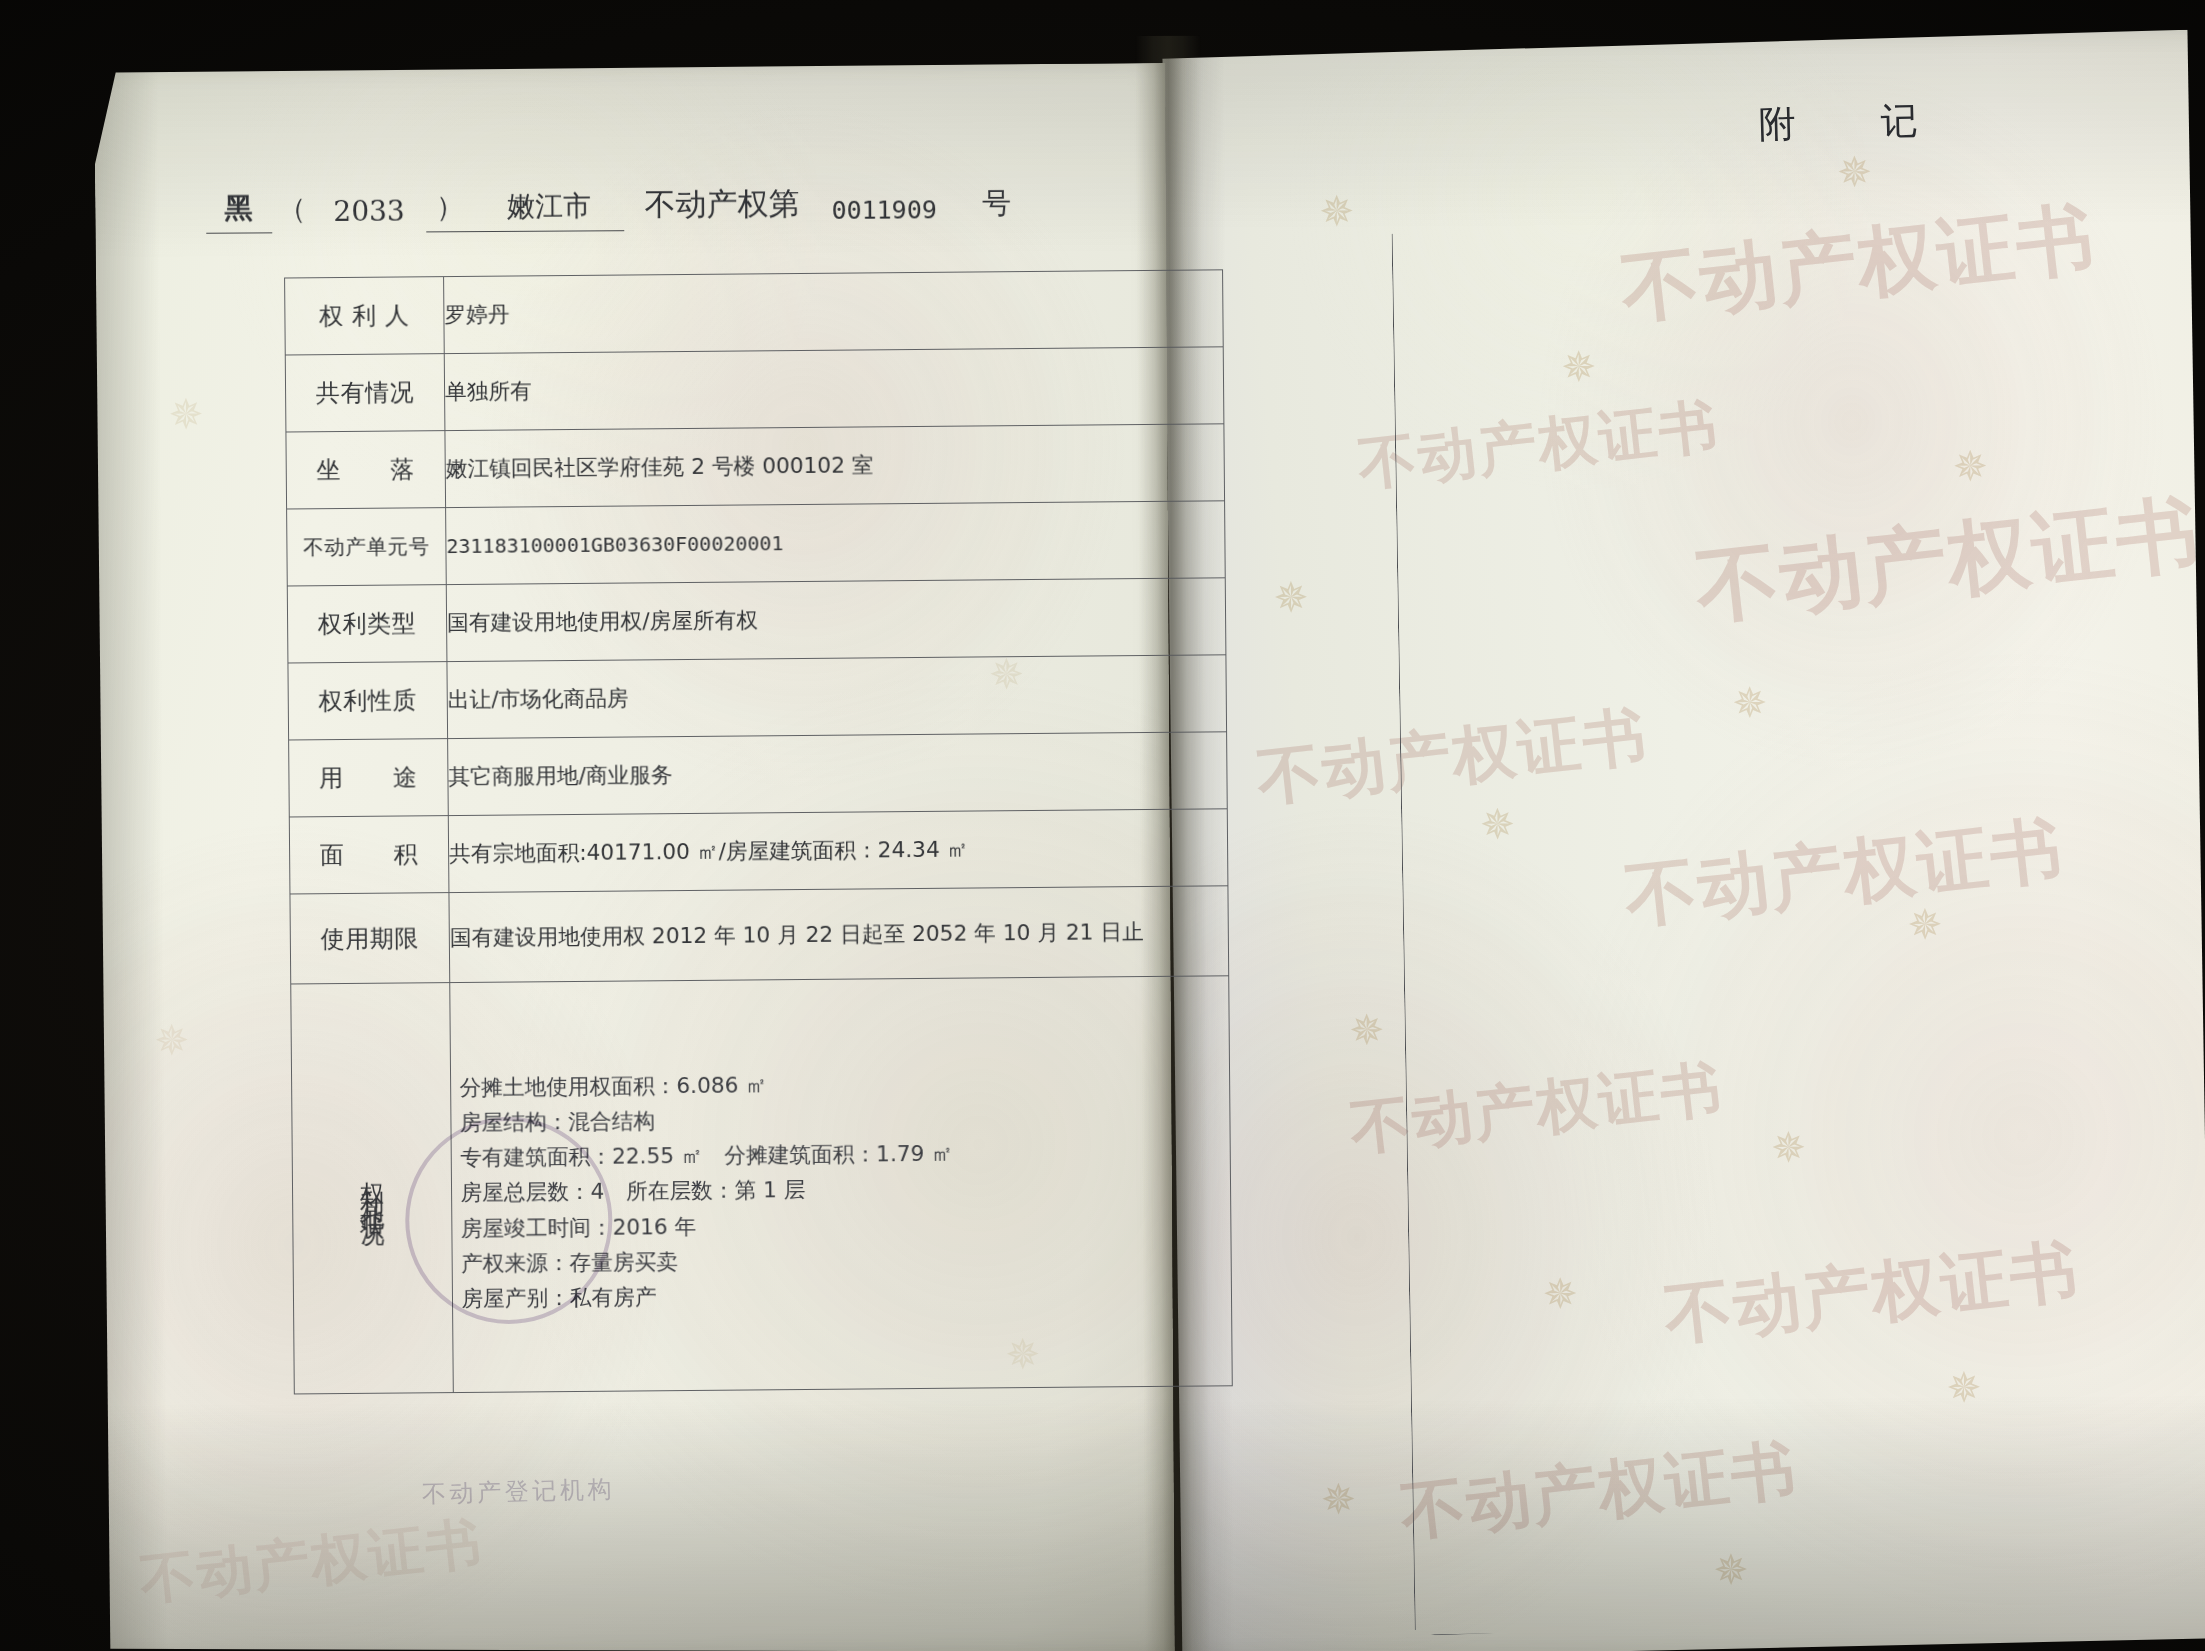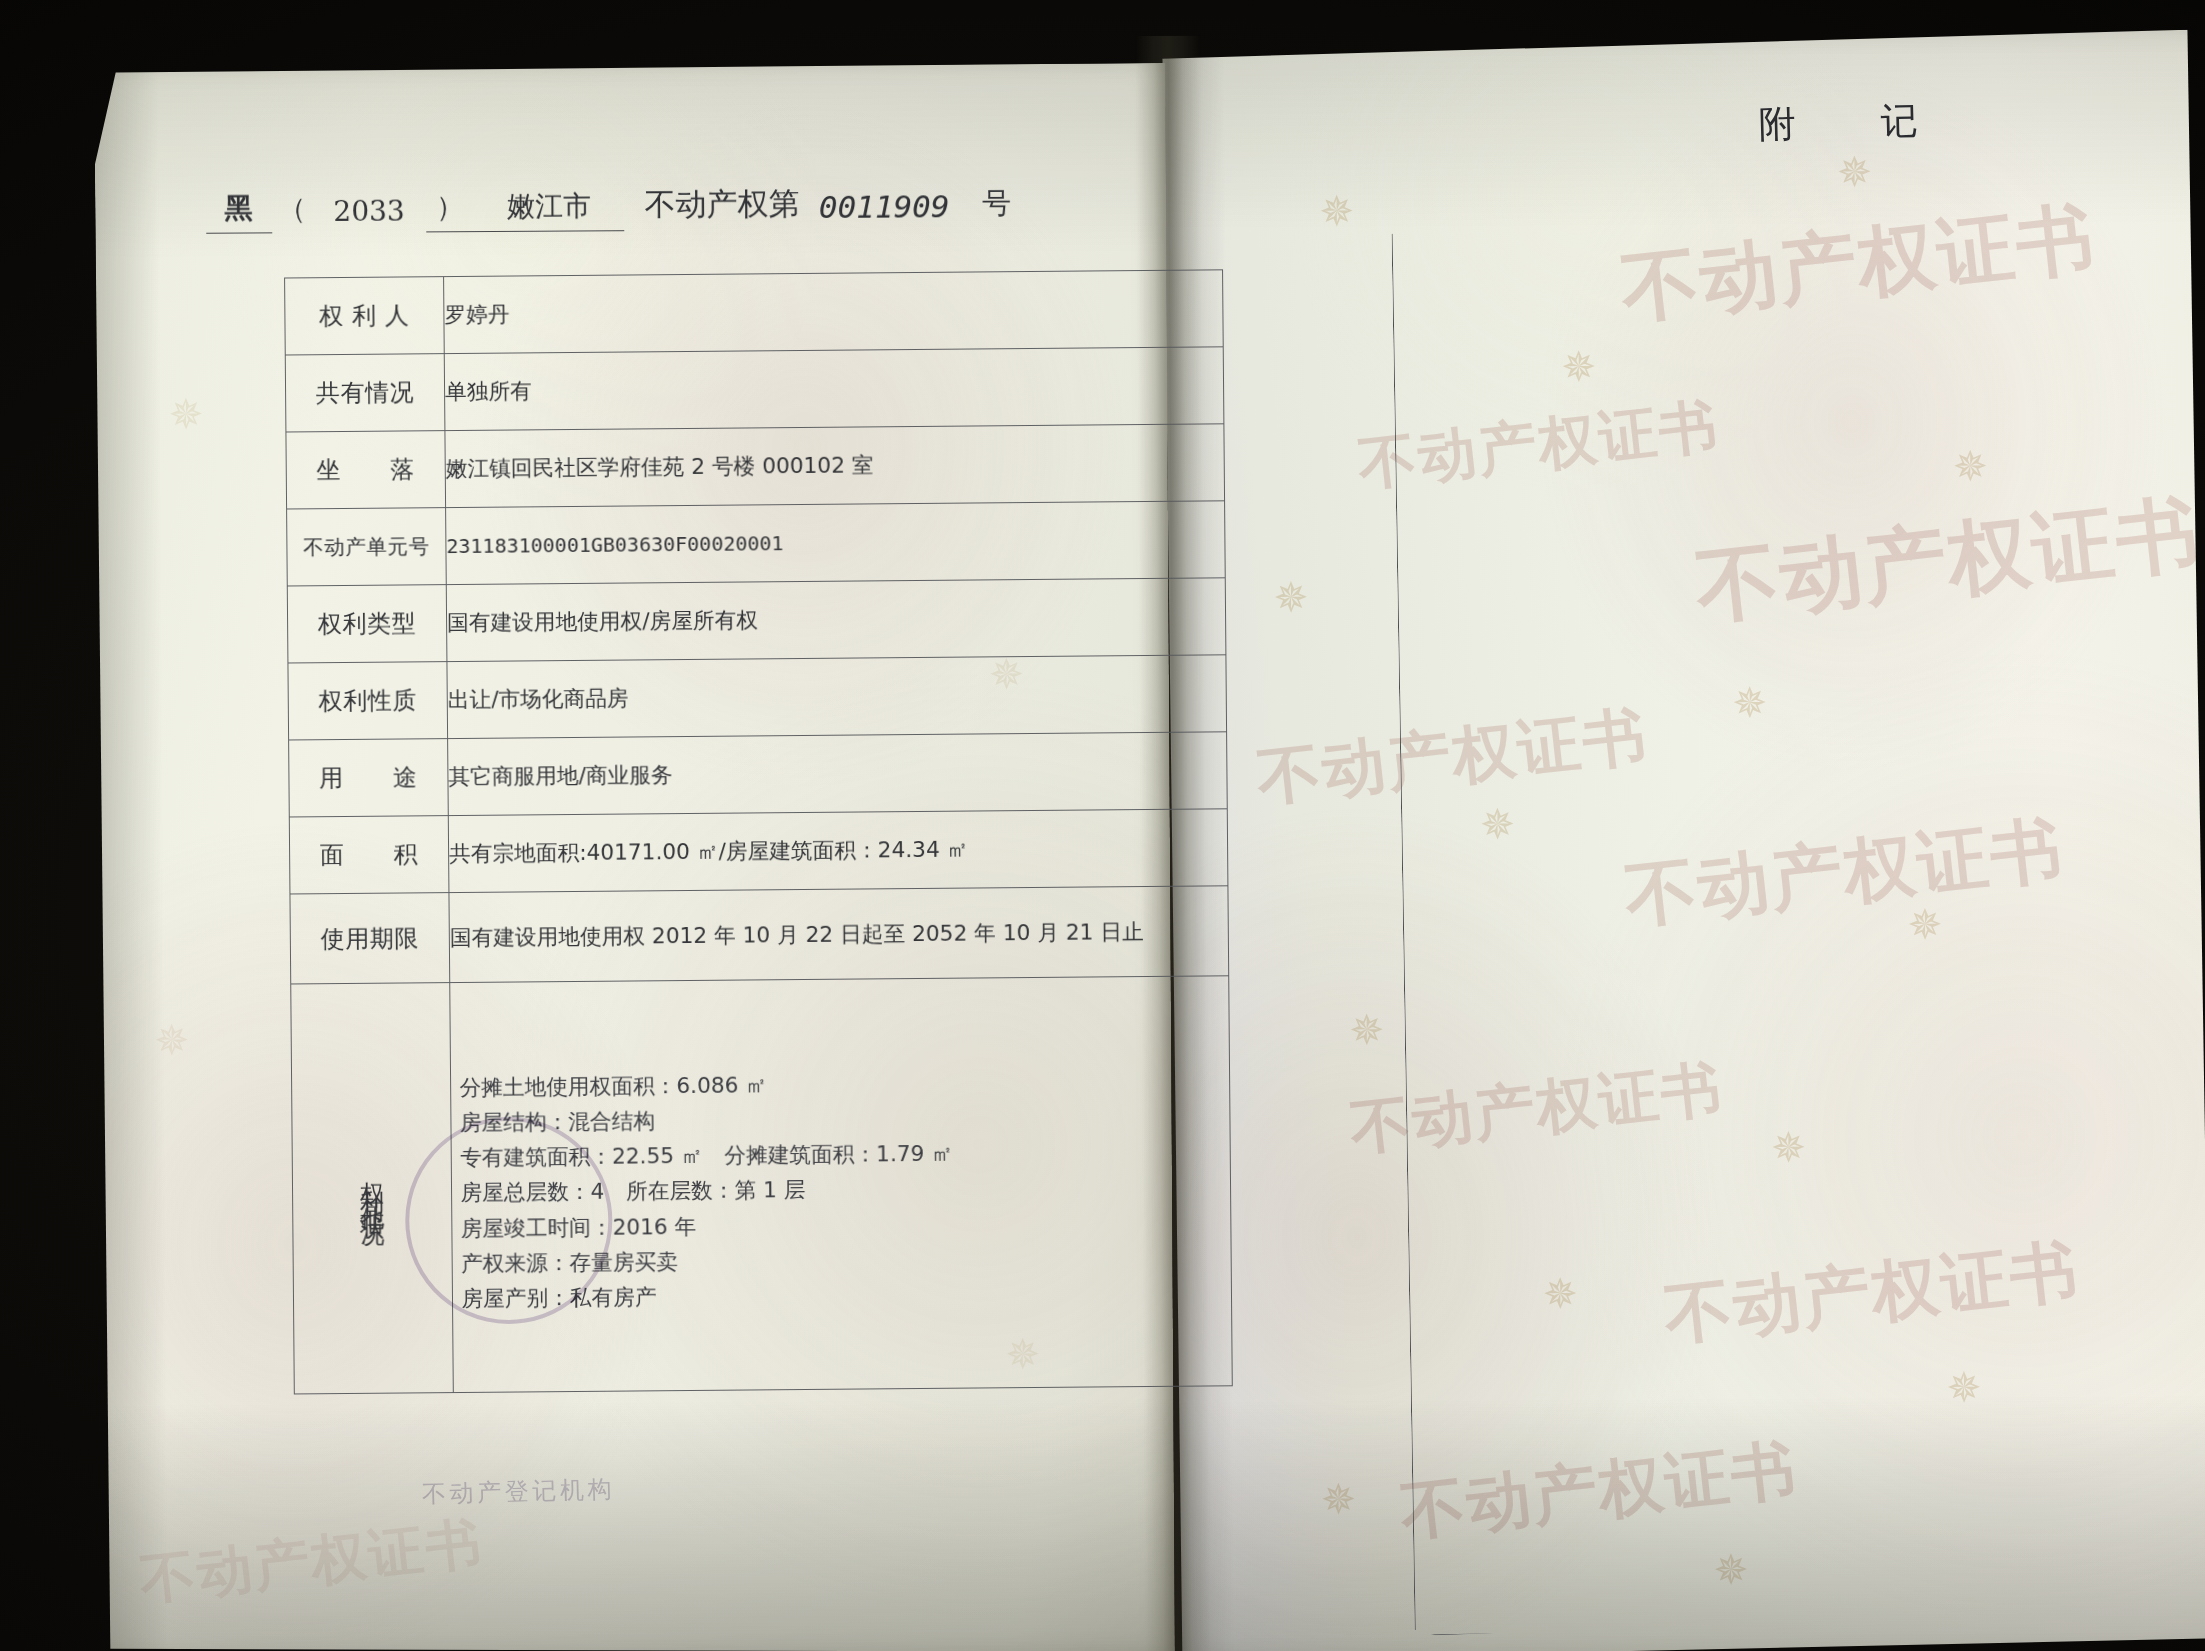--- a/index.html
+++ b/index.html
@@ -322,21 +322,21 @@
     <div class="fuji">附　记</div>
     <div class="fuji-frame"></div>
 
     <div class="cert-head ink-soft">
       <span class="seg sealtext" style="min-width:54px;">黑</span>
       <span class="seg" style="min-width:24px; border-bottom:none;">（</span>
       <span class="seg" style="min-width:102px; border-bottom:none;">2033</span>
       <span class="seg" style="min-width:36px;">）</span>
       <span class="seg" style="min-width:138px;">嫩江市</span>
       <span class="seg nospace" style="font-size:31px; padding-left:20.5px;">不动产权第</span>
-      <span class="seg nospace" style="min-width:150px; font-family:'DejaVu Sans Mono', monospace; font-size:31px;font-style:italic;">0011909</span>
+      <span class="seg nospace" style="min-width:150px; font-family:'DejaVu Sans Mono', monospace; font-size:25px;">0011909</span>
       <span class="seg nospace" style="font-size:29px; padding-left:18px;">号</span>
     </div>
 
     <table class="tbl ink-soft">
       <tbody>
         <tr class="row-h">
           <td class="lbl">权 利 人</td>
           <td class="val">罗婷丹</td>
         </tr>
         <tr class="row-h">

